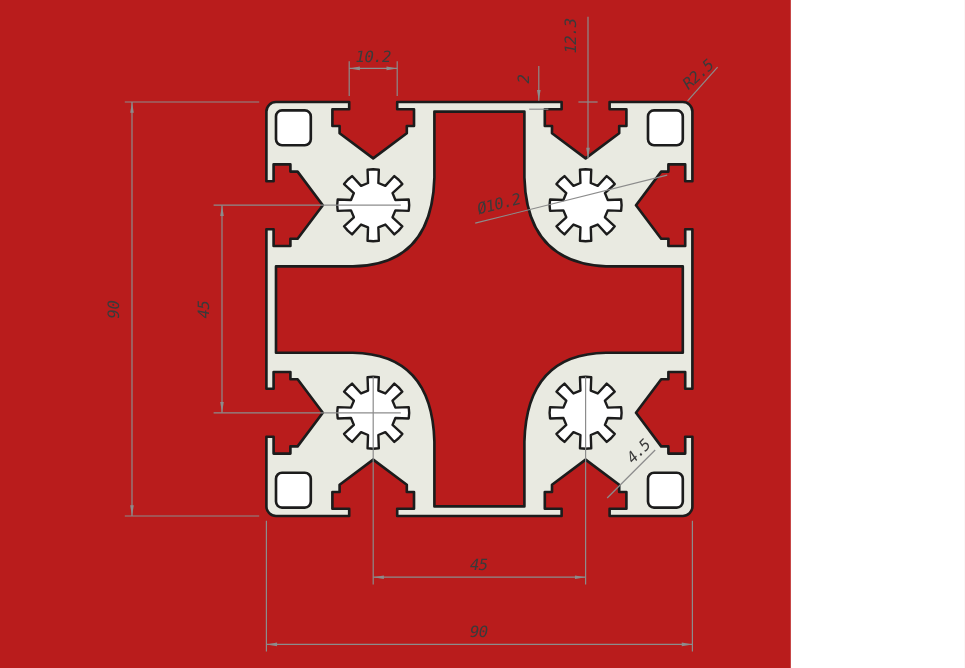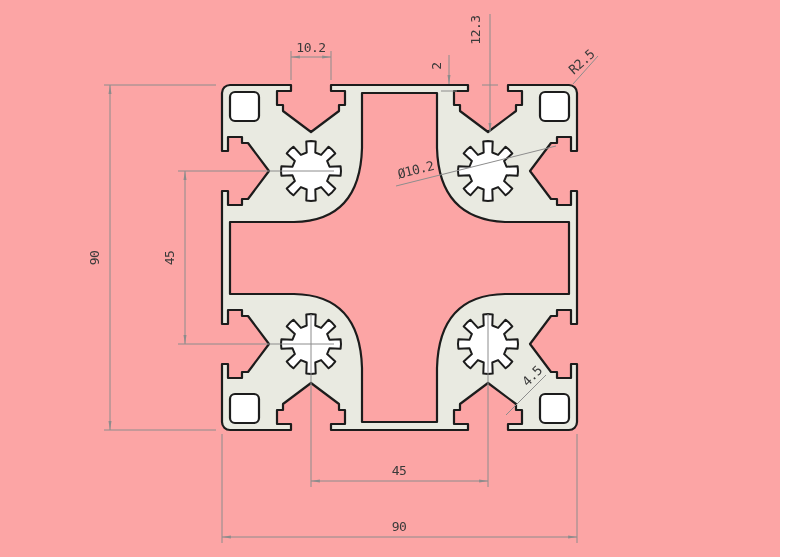--- a/index.html
+++ b/index.html
@@ -1,16 +1,16 @@
 <!DOCTYPE html>
 <html><head>
 <meta charset="utf-8">
 <style>
   html,body{margin:0;padding:0;background:#ffffff;}
-  .stage{position:relative;width:780px;height:557px;background:#fca5a5;overflow:hidden;}
+  .stage{position:relative;width:659px;height:557px;background:#b91c1c;overflow:hidden;font-style:italic;}
   .dim{font-family:"DejaVu Sans Mono","Liberation Mono",monospace;font-size:13px;fill:#3a3a3a;letter-spacing:-0.5px;}
 </style>
 </head>
 <body>
 
 <div class="stage">
 <svg width="804" height="557" viewBox="0 0 804 557" xmlns="http://www.w3.org/2000/svg">
 
   <g id="geo">
         <path d="M230,85L291,85L291,91L277,91L277,105L283,105L283,111L311,132L339,111L339,105L345,105L345,91L331,91L331,85L468,85L468,91L454,91L454,105L460,105L460,111L488,132L516,111L516,105L522,105L522,91L508,91L508,85L569,85A8,8 0 0 1 577,93L577,151L571,151L571,137L557,137L557,143L551,143L530,171L551,199L557,199L557,205L571,205L571,191L577,191L577,324L571,324L571,310L557,310L557,316L551,316L530,344L551,372L557,372L557,378L571,378L571,364L577,364L577,422A8,8 0 0 1 569,430L508,430L508,424L522,424L522,410L516,410L516,404L488,383L460,404L460,410L454,410L454,424L468,424L468,430L331,430L331,424L345,424L345,410L339,410L339,404L311,383L283,404L283,410L277,410L277,424L291,424L291,430L230,430A8,8 0 0 1 222,422L222,364L228,364L228,378L242,378L242,372L248,372L269,344L248,316L242,316L242,310L228,310L228,324L222,324L222,191L228,191L228,205L242,205L242,199L248,199L269,171L248,143L242,143L242,137L228,137L228,151L222,151L222,93A8,8 0 0 1 230,85ZM362,93L437,93L437,148Q439,219 505,222L569,222L569,294L505,294Q439,295 437,368L437,422L362,422L362,368Q360,295 294,294L230,294L230,222L294,222Q360,221 362,148Z" fill="#e9eae1" stroke="#1c1c1c" stroke-width="2.2" fill-rule="evenodd" stroke-linejoin="round"></path>

